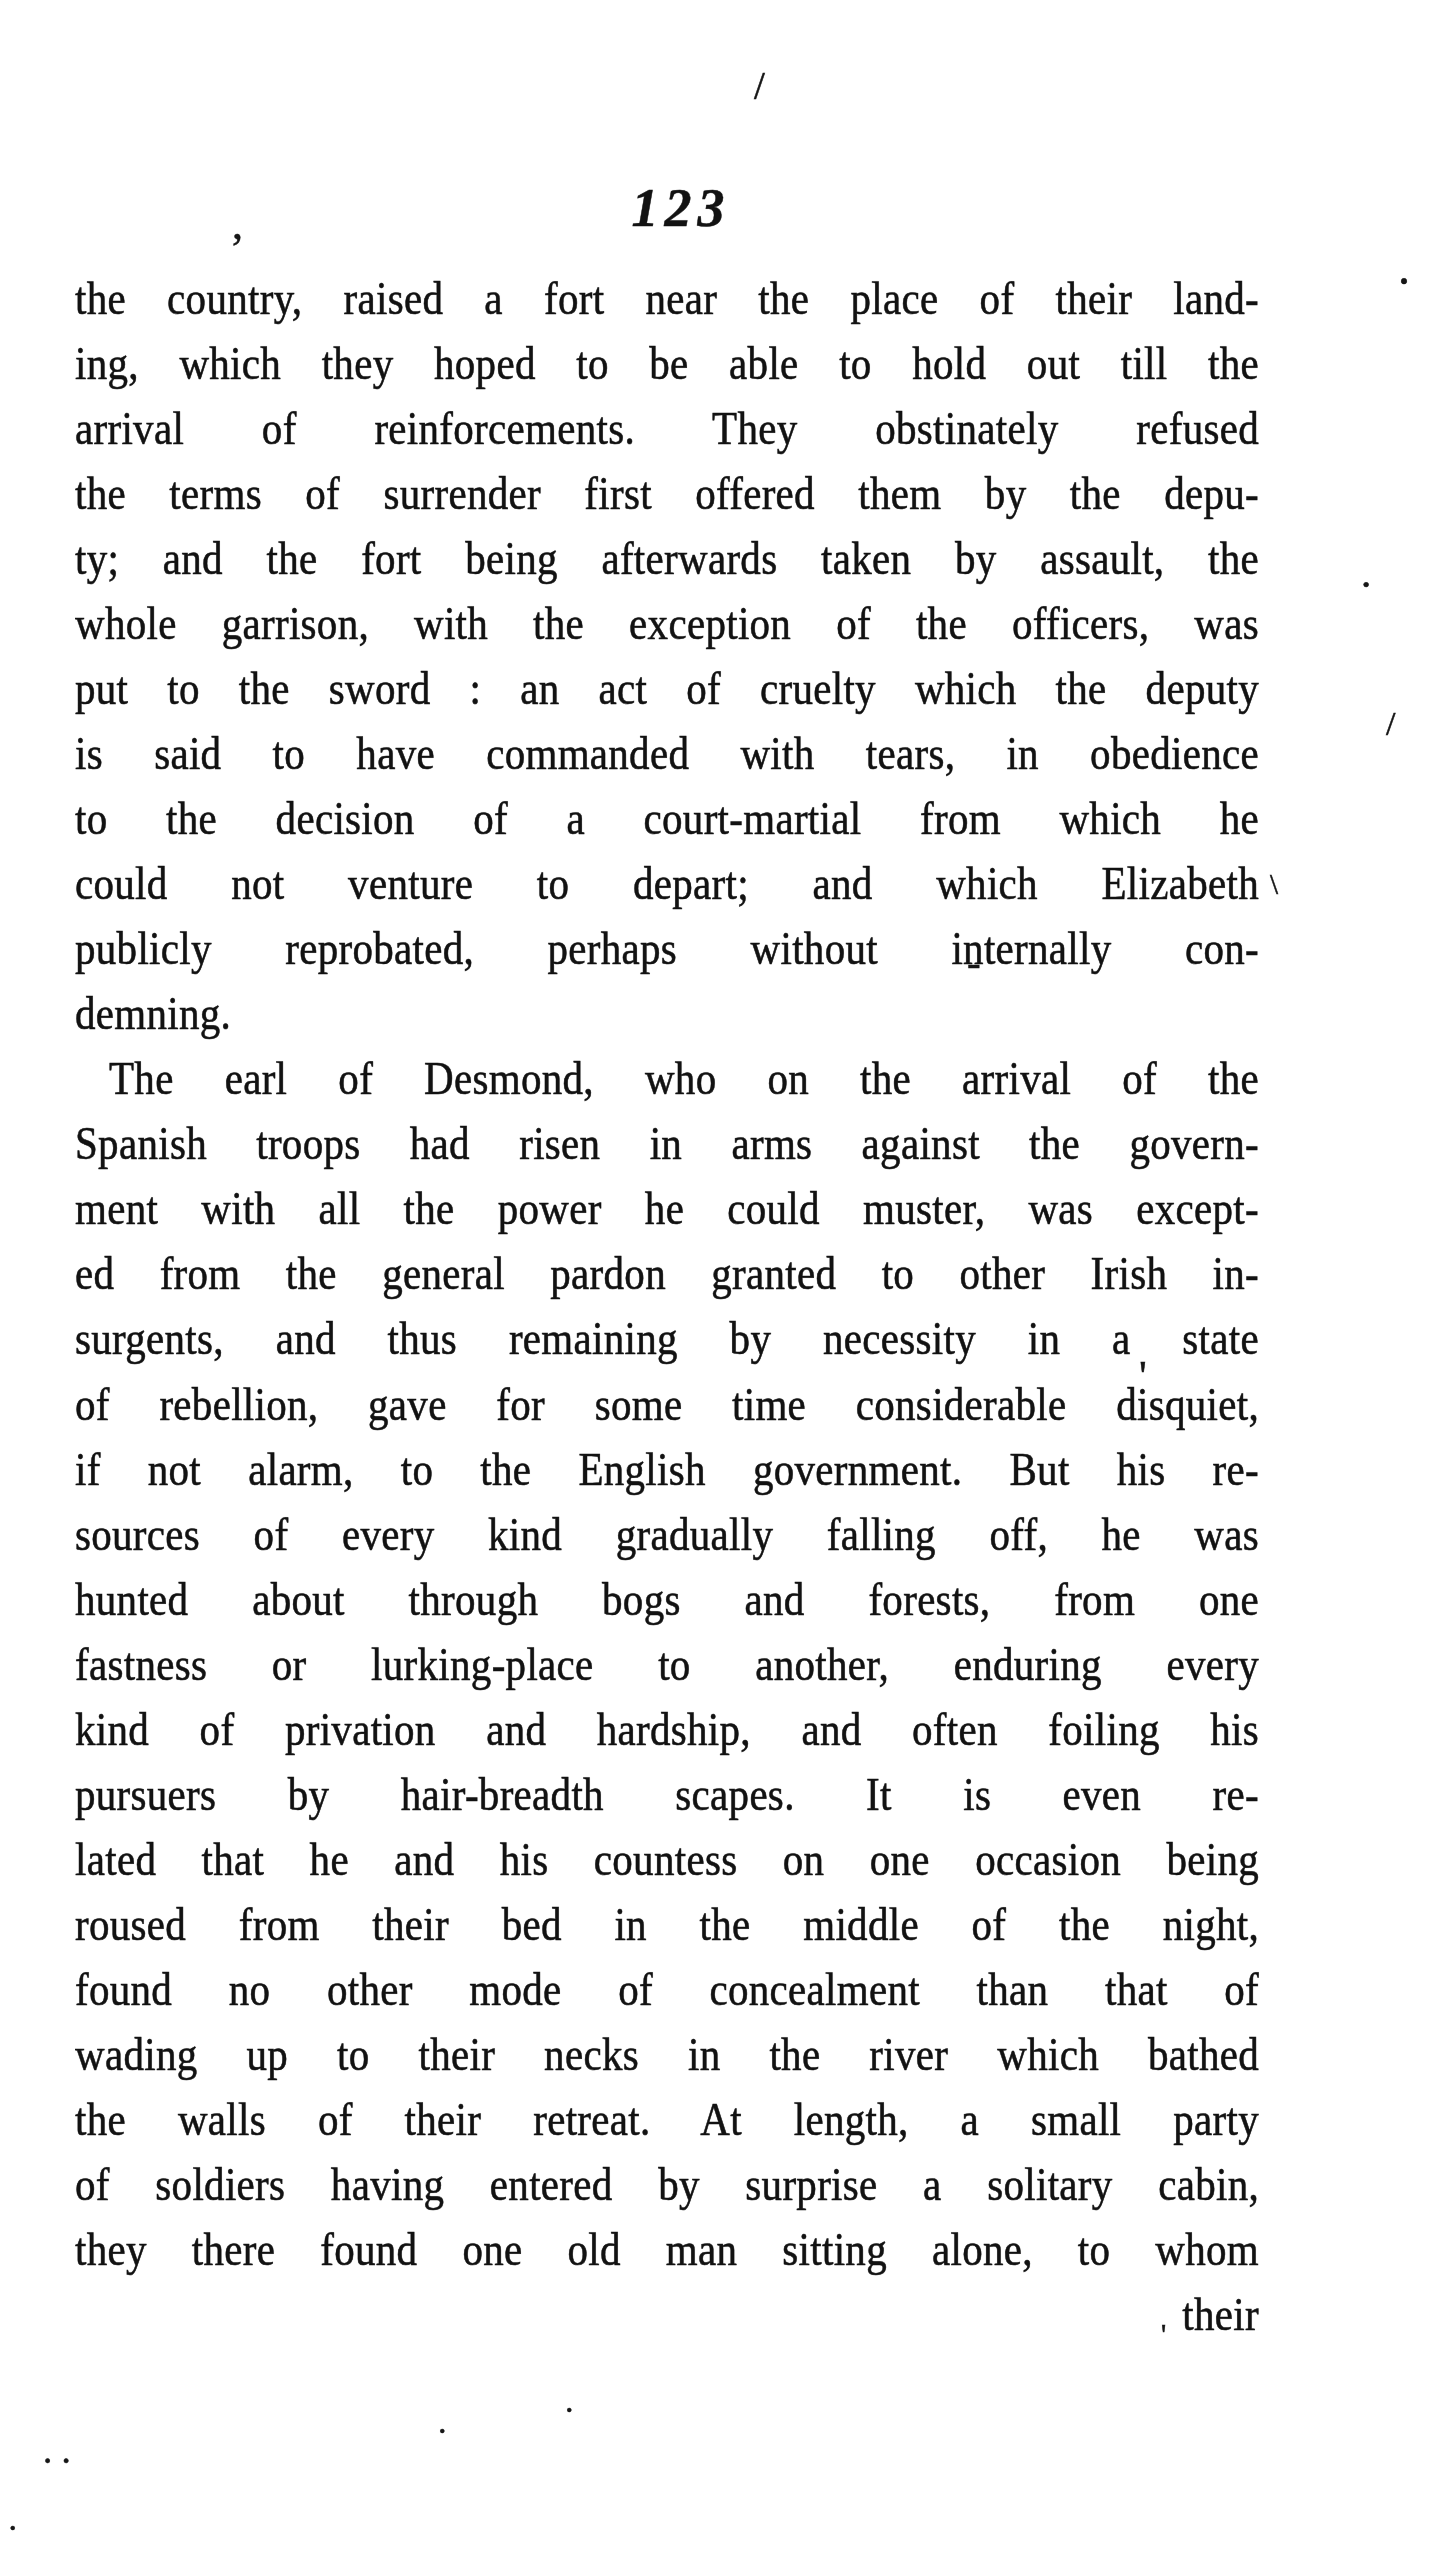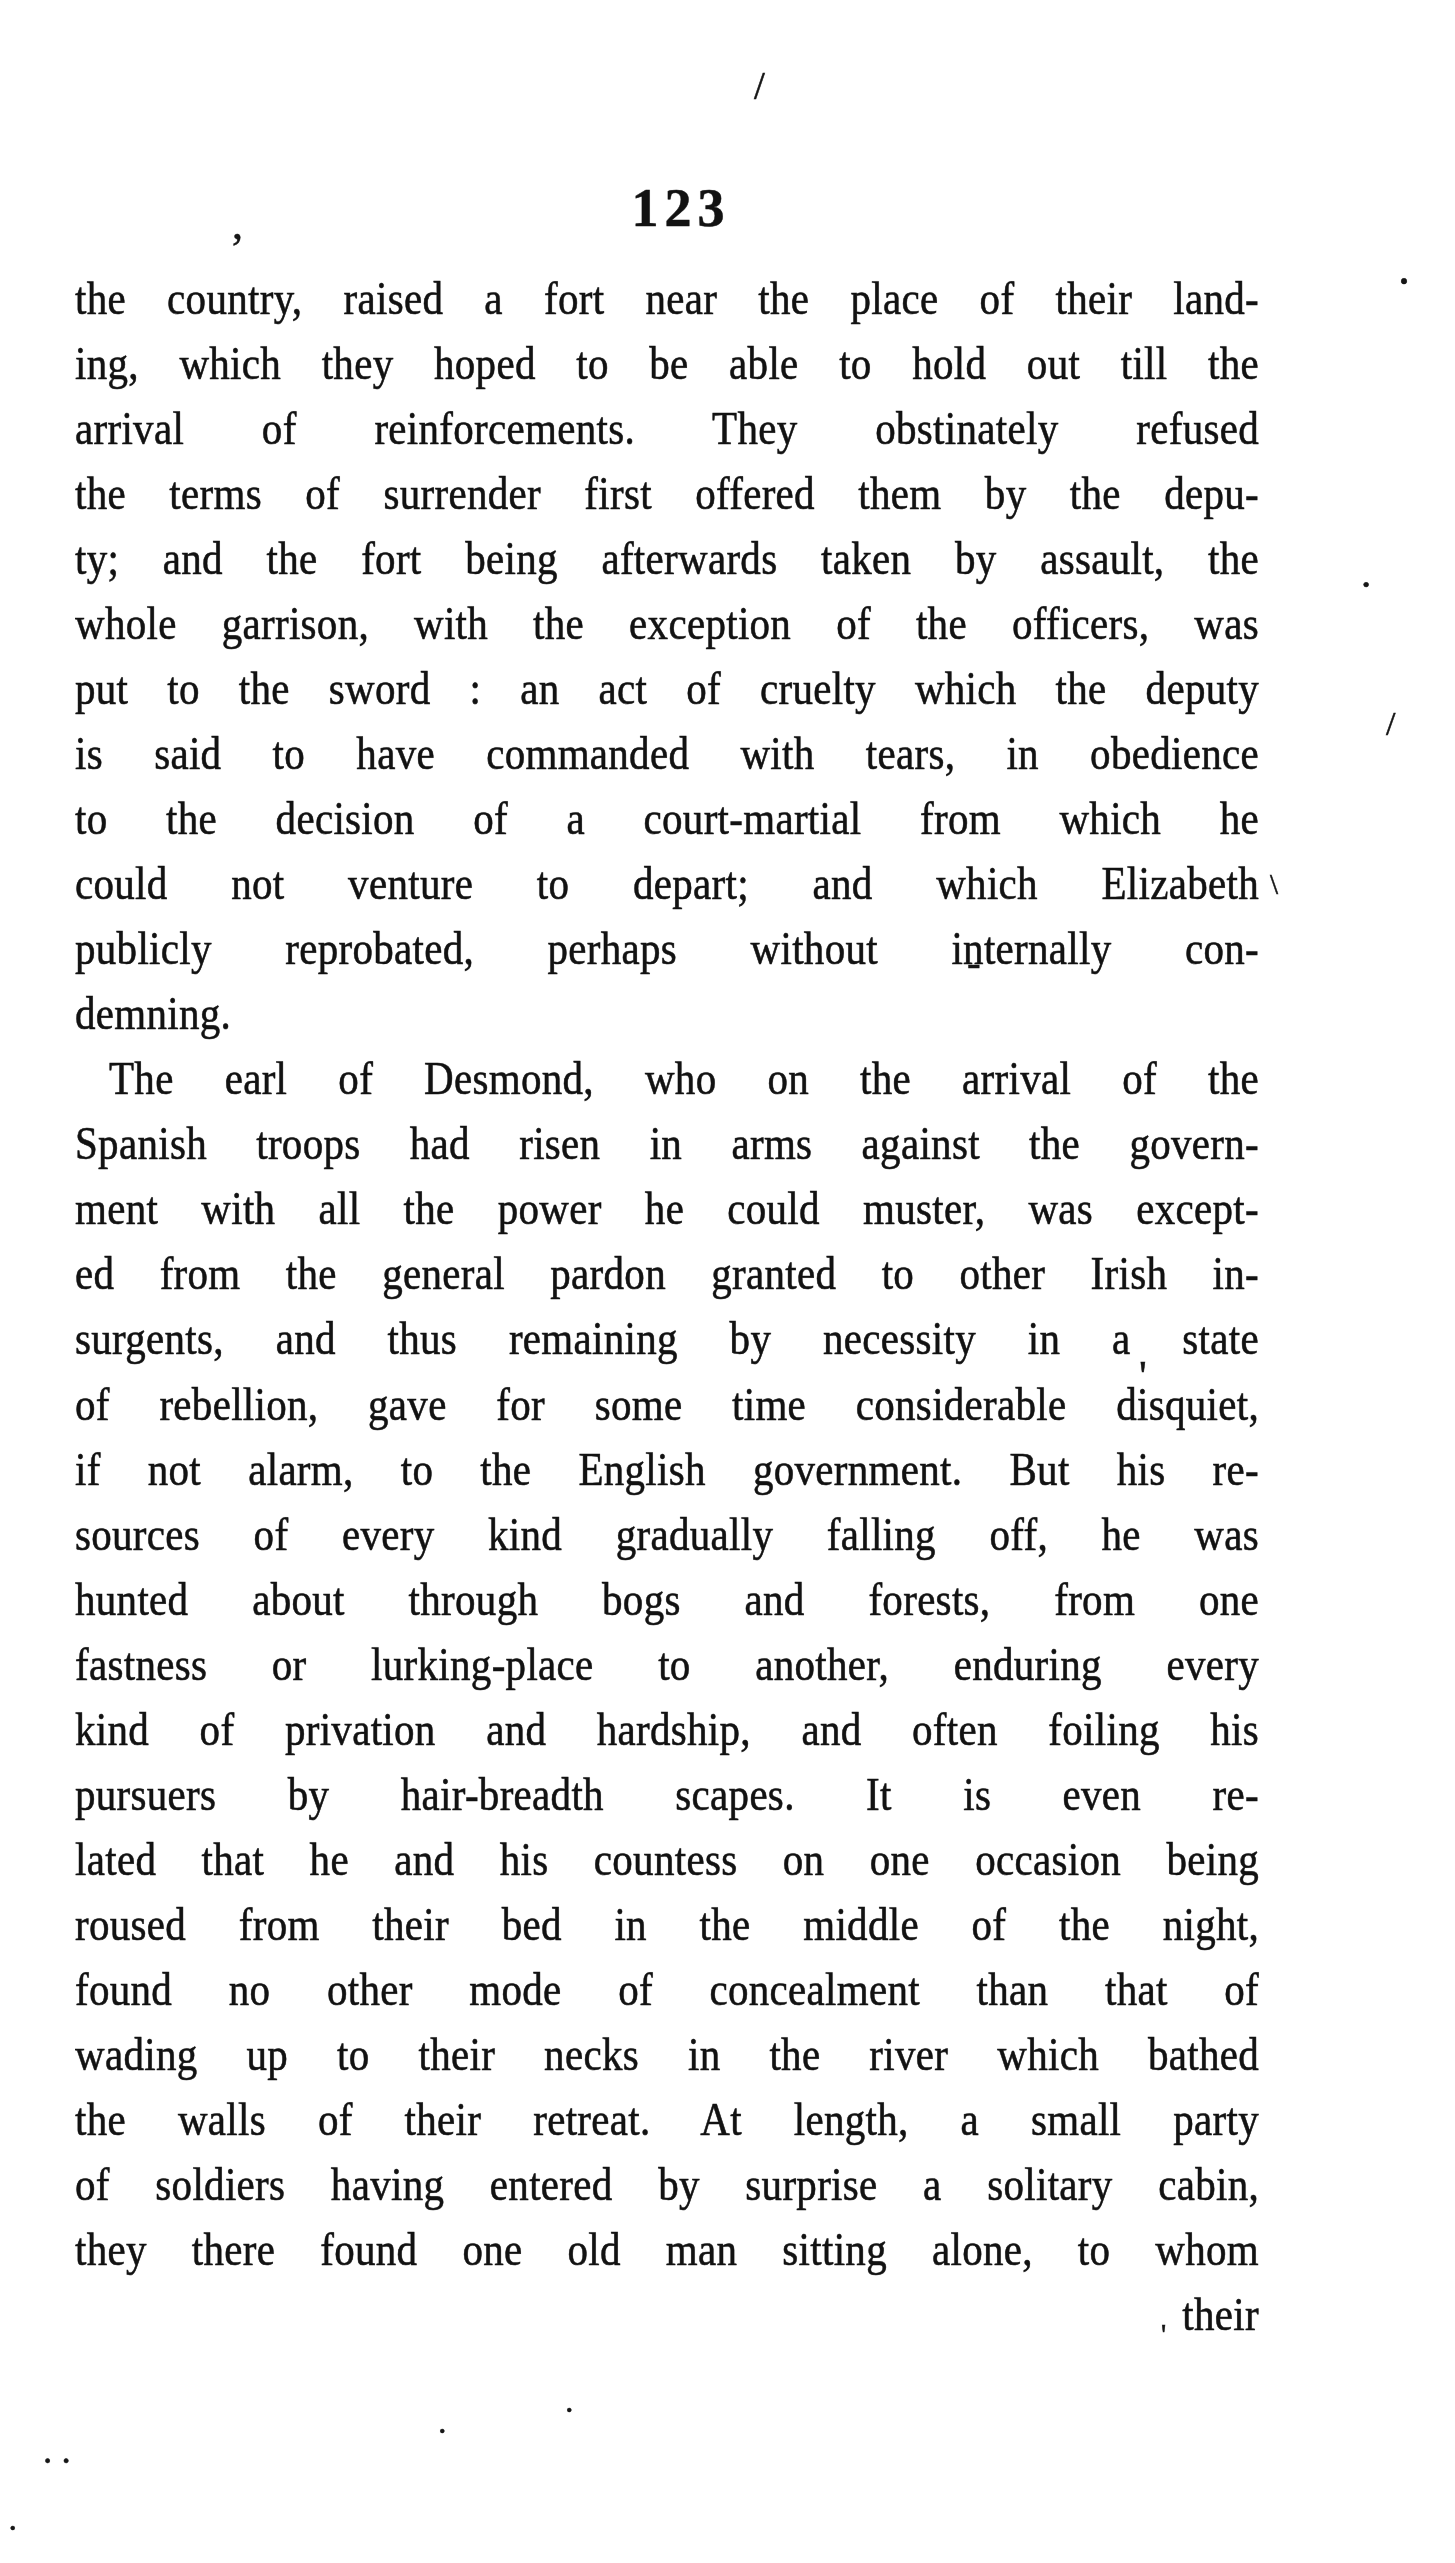--- a/index.html
+++ b/index.html
@@ -20,20 +20,21 @@
   .page-number {
     position: absolute;
     top: 181px;
     left: 89px;
     width: 1184px;
     text-align: center;
     font-size: 54px;
     line-height: 1;
     letter-spacing: 6px;
     font-weight: bold;
+    font-style: italic;
   }
 
   .text-block {
     position: absolute;
     left: 75px;
     top: 266px;
     width: 1184px;
     font-size: 41px;
     line-height: 58px;
     letter-spacing: 0.3px;

